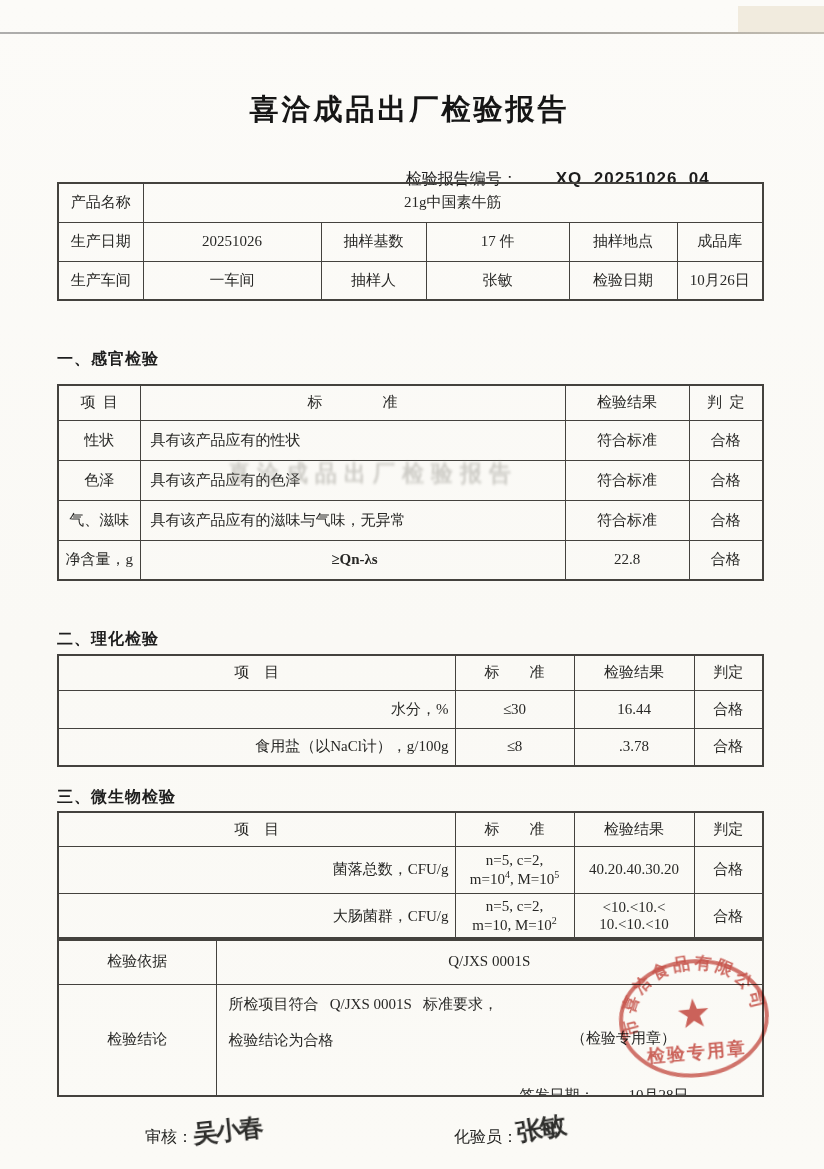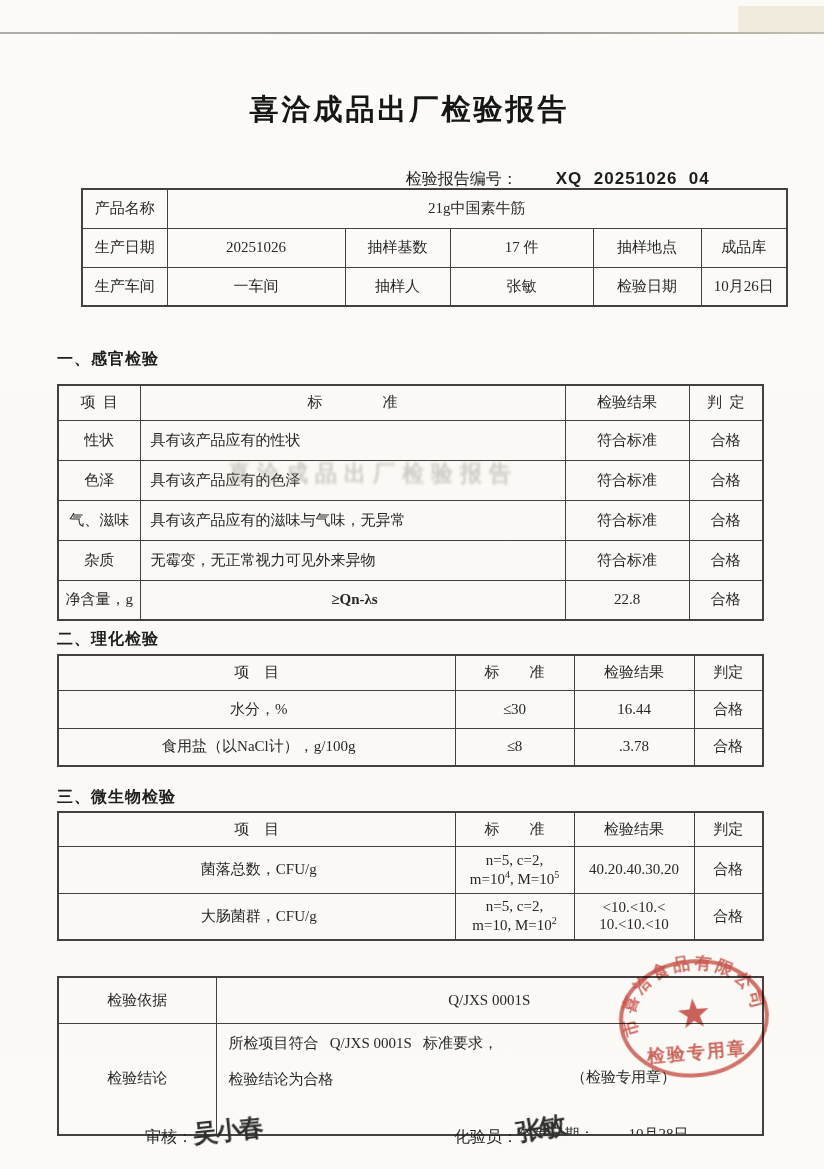--- a/index.html
+++ b/index.html
@@ -29,30 +29,30 @@
   td{border:1.5px solid #44423e;font-size:15px;text-align:center;vertical-align:middle;
     padding:2px 6px;white-space:pre-wrap;overflow:hidden;color:#28282
 
 6;}
   td{color:#282826;}
   sup{font-size:10px;}
 
   .sec-heading{position:absolute;left:57px;font-family:"Liberation Sans","DejaVu Sans",sans-serif;
     font-weight:700;font-size:16px;color:#1e1e1e;letter-spacing:1px;}
 
-  #t-info{top:188px;margin-left:24px;} #t-info tr{height:39px;}
+  #t-info{top:182px;} #t-info tr{height:39px;}
   #t-sensory{top:384px;} #t-sensory tr{height:40px;} #t-sensory tr.hd{height:35px;}
   #t-sensory td:nth-child(2){text-align:left;padding-left:10px;}
   #t-sensory tr.hd td{text-align:center;padding-left:6px;}
   #t-sensory tr.center-std td:nth-child(2){text-align:center;font-weight:bold;}
   #t-phys{top:654px;} #t-phys tr{height:38px;} #t-phys tr.hd{height:35px;}
   #t-micro{top:811px;} #t-micro tr{height:47px;} #t-micro tr.hd{height:34px;}
-  #t-phys td:first-child,#t-micro td:first-child{text-align:center;padding-left:10px;}
+  #t-phys td:first-child,#t-micro td:first-child{text-align:right;padding-left:10px;}
   #t-phys tr.hd td,#t-micro tr.hd td{text-align:center;padding-left:6px;}
-  #t-footer{top:976px;}
+  #t-footer{top:937px;}
   #t-footer tr.r-basis{height:46px;} #t-footer tr.r-concl{height:106px;}
   .concl-cell{position:relative;text-align:left;padding:4px;}
   .concl-l1{position:absolute;left:12px;top:10px;white-space:pre;}
   .concl-l2{position:absolute;left:12px;top:46px;}
   .stamp-note{position:absolute;right:86px;top:44px;}
   .issue-line{position:absolute;left:258px;top:84px;white-space:pre;}
   .issue-date{margin-left:34px;}
 
   .signatures{position:absolute;left:57px;top:1103px;width:705px;height:50px;font-size:16px;}
   .sig-group{position:absolute;top:14px;white-space:nowrap;}
@@ -141,26 +141,20 @@
         </tr>
         <tr>
           <td>色泽</td>
           <td>具有该产品应有的色泽</td>
           <td>符合标准</td>
           <td>合格</td>
         </tr>
         <tr>
           <td>气、滋味</td>
           <td>具有该产品应有的滋味与气味，无异常</td>
-          <td>符合标准</td>
-          <td>合格</td>
-        </tr>
-        <tr>
-          <td>杂质</td>
-          <td>无霉变，无正常视力可见外来异物</td>
           <td>符合标准</td>
           <td>合格</td>
         </tr>
         <tr class="center-std">
           <td>净含量，g</td>
           <td>≥Qn-λs</td>
           <td>22.8</td>
           <td>合格</td>
         </tr>
       </tbody>

